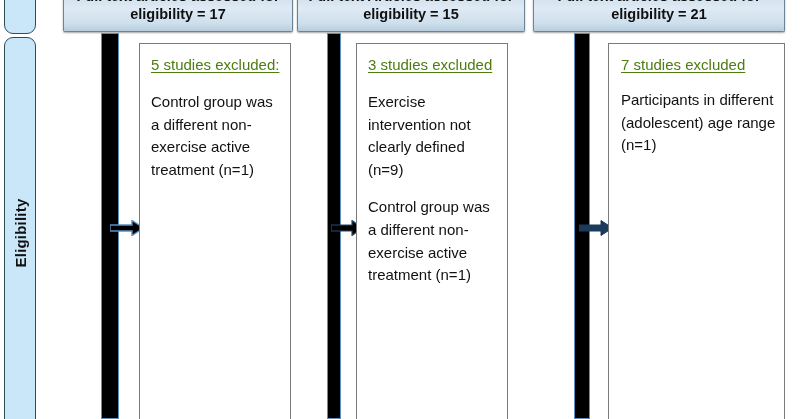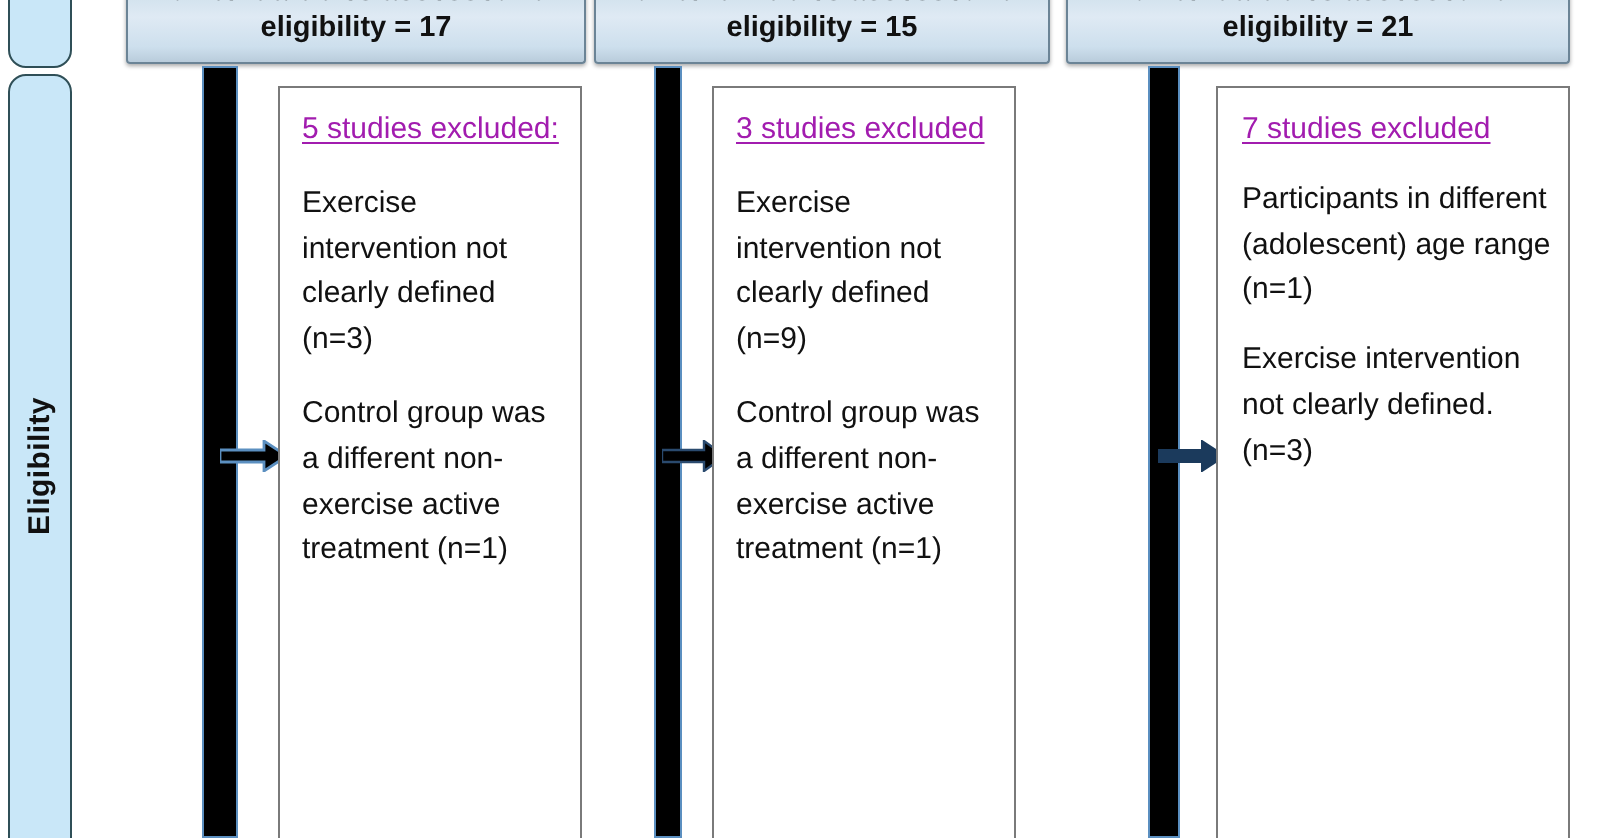--- a/index.html
+++ b/index.html
@@ -108,21 +108,21 @@
     border: 1px solid #7a7a7a;
     overflow: hidden;
   }
   #exclusion-box-1 { left: 139px; top: 43px; width: 152px; height: 400px; padding: 10px 8px 0 11px; }
   #exclusion-box-2 { left: 356px; top: 43px; width: 152px; height: 400px; padding: 10px 8px 0 11px; }
   #exclusion-box-3 { left: 608px; top: 43px; width: 177px; height: 400px; padding: 10px 8px 0 12px; }
 
   .excl-heading {
     font-size: 15px;
     line-height: 1.52;
-    color: #a21caf;
+    color: #4d7c0f;
     text-decoration: underline;
     text-underline-offset: 2px;
     margin: 0 0 14px 0;
     font-weight: normal;
   }
   #exclusion-box-3 .excl-heading { margin-bottom: 12px; }
 
   .excl-item {
     font-size: 15px;
     line-height: 1.52;
@@ -147,21 +147,20 @@
   </div>
 
   <div class="connector-bar" id="connector-bar-1"></div>
 
   <svg class="arrow" id="arrow-1" viewBox="0 0 34 16" preserveAspectRatio="none">
     <path d="M0,5 L22,5 L22,0.5 L33.5,8 L22,15.5 L22,11 L0,11 Z" fill="#000000" stroke="#5b8fc0" stroke-width="1.4"></path>
   </svg>
 
   <div class="exclusion-box" id="exclusion-box-1">
     <p class="excl-heading">5 studies excluded:</p>
-    <p class="excl-item">Exercise intervention not clearly defined (n=3)</p>
     <p class="excl-item">Control group was a different non-exercise active treatment (n=1)</p>
   </div>
 
   <div class="header-box" id="header-box-2">
     <span class="htext">Full text Articles assessed for eligibility = 15</span>
   </div>
 
   <div class="connector-bar" id="connector-bar-2"></div>
 
   <svg class="arrow" id="arrow-2" viewBox="0 0 32 16" preserveAspectRatio="none">
@@ -180,16 +179,15 @@
 
   <div class="connector-bar" id="connector-bar-3"></div>
 
   <svg class="arrow" id="arrow-3" viewBox="0 0 34 16" preserveAspectRatio="none">
     <path d="M0,5 L22,5 L22,0.5 L33.5,8 L22,15.5 L22,11 L0,11 Z" fill="#1b3a5c" stroke="#1b3a5c" stroke-width="1"></path>
   </svg>
 
   <div class="exclusion-box" id="exclusion-box-3">
     <p class="excl-heading">7 studies excluded</p>
     <p class="excl-item">Participants in different (adolescent) age range (n=1)</p>
-    <p class="excl-item">Exercise intervention not clearly defined. (n=3)</p>
   </div>
 
 </div>
 
 </body></html>

